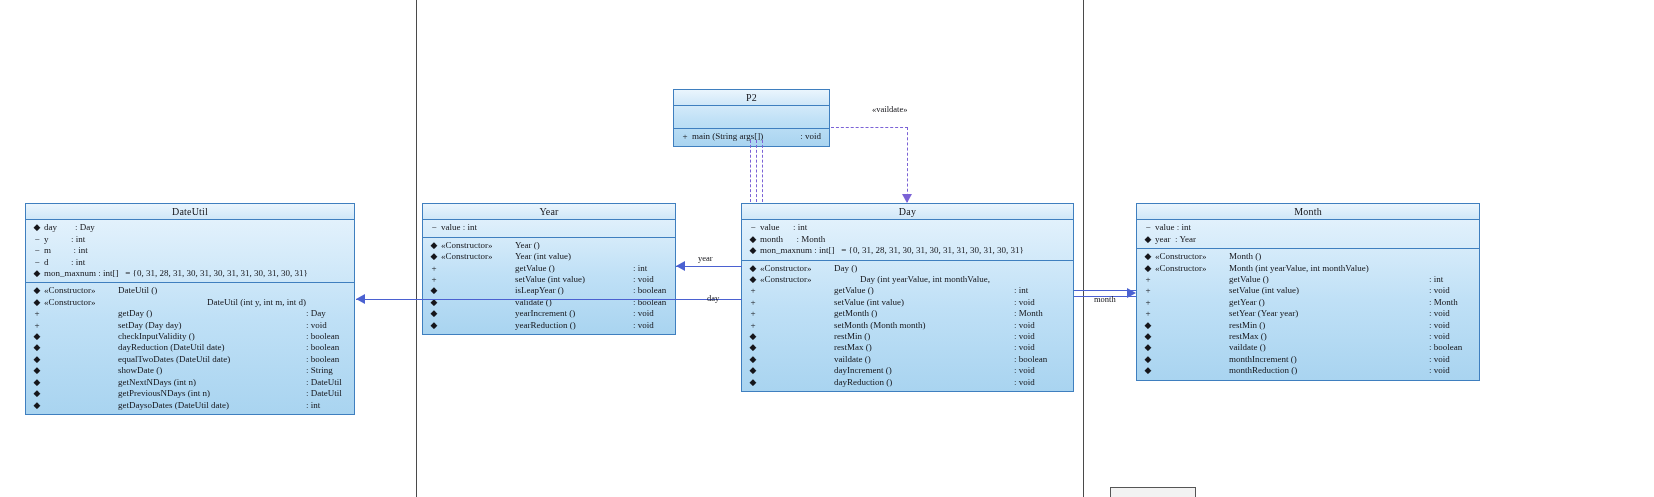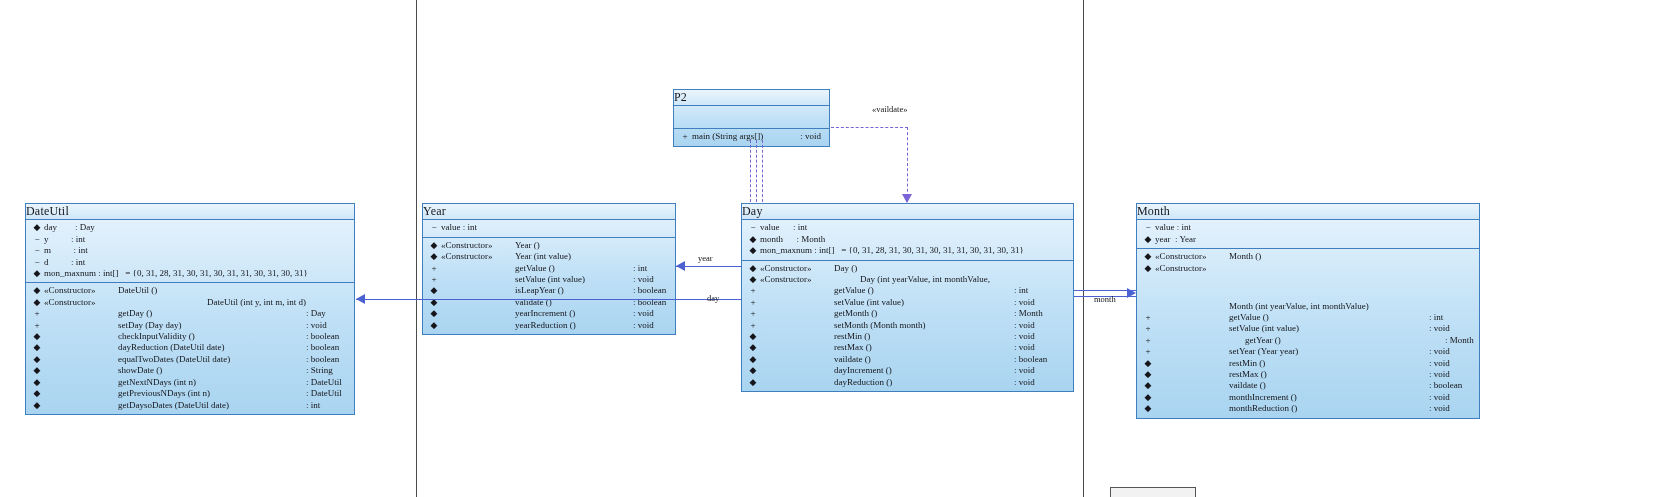--- a/index.html
+++ b/index.html
@@ -19,21 +19,22 @@
   .uml{
     position:absolute;
     border:1px solid #3f7fbf;
     background:linear-gradient(180deg,#e8f4fd 0%,#bfe0f6 55%,#a9d4f0 100%);
     box-sizing:border-box;
     font-size:9px;
     line-height:11.4px;
     color:#15151a;
   }
   .uml .title{
-    font-size:12px;
+    text-align:center;
+    font-size:10px;
     padding:2px 0 2px 0;
     border-bottom:1px solid #3f7fbf;
     background:linear-gradient(180deg,#eaf5fd 0%,#cfe7f8 100%);
     letter-spacing:.2px;
   }
   .uml .compartment{
     border-bottom:1px solid #3f7fbf;
     padding:2px 0 3px 0;
   }
   .uml .compartment.last{border-bottom:none;}
@@ -155,24 +156,24 @@
   </div>
 
   <div class="uml" style="left:1136px;top:203px;width:344px;">
     <div class="title">Month</div>
     <div class="compartment" id="mo-attrs">
         <div class="row"><span class="vis">−</span><span class="sig">value : int</span><span class="ret"></span></div>
         <div class="row"><span class="vis">◆</span><span class="sig">year  : Year</span><span class="ret"></span></div>
       </div>
     <div class="compartment last" id="mo-meths">
         <div class="row"><span class="vis">◆</span><span class="stereo">«Constructor»</span><span class="sig" style="width: 200px; flex: 0 0 200px;">Month ()</span><span class="ret"></span></div>
-        <div class="row"><span class="vis">◆</span><span class="stereo">«Constructor»</span><span class="sig" style="width: 200px; flex: 0 0 200px; margin-top: 38px;">Month (int yearValue, int monthValue)</span><span class="ret"></span></div>
+        <div class="row"><span class="vis">◆</span><span class="stereo">«Constructor»</span><span class="sig" style="width: 200px; flex: 0 0 200px;">Month (int yearValue, int monthValue)</span><span class="ret"></span></div>
         <div class="row"><span class="vis">+</span><span class="stereo"></span><span class="sig" style="width: 200px; flex: 0 0 200px;">getValue ()</span><span class="ret">: int</span></div>
         <div class="row"><span class="vis">+</span><span class="stereo"></span><span class="sig" style="width: 200px; flex: 0 0 200px;">setValue (int value)</span><span class="ret">: void</span></div>
-        <div class="row"><span class="vis">+</span><span class="stereo"></span><span class="sig" style="width: 200px; flex: 0 0 200px; margin-left: 16px;">getYear ()</span><span class="ret">: Month</span></div>
+        <div class="row"><span class="vis">+</span><span class="stereo"></span><span class="sig" style="width: 200px; flex: 0 0 200px;">getYear ()</span><span class="ret">: Month</span></div>
         <div class="row"><span class="vis">+</span><span class="stereo"></span><span class="sig" style="width: 200px; flex: 0 0 200px;">setYear (Year year)</span><span class="ret">: void</span></div>
         <div class="row"><span class="vis">◆</span><span class="stereo"></span><span class="sig" style="width: 200px; flex: 0 0 200px;">restMin ()</span><span class="ret">: void</span></div>
         <div class="row"><span class="vis">◆</span><span class="stereo"></span><span class="sig" style="width: 200px; flex: 0 0 200px;">restMax ()</span><span class="ret">: void</span></div>
         <div class="row"><span class="vis">◆</span><span class="stereo"></span><span class="sig" style="width: 200px; flex: 0 0 200px;">vaildate ()</span><span class="ret">: boolean</span></div>
         <div class="row"><span class="vis">◆</span><span class="stereo"></span><span class="sig" style="width: 200px; flex: 0 0 200px;">monthIncrement ()</span><span class="ret">: void</span></div>
         <div class="row"><span class="vis">◆</span><span class="stereo"></span><span class="sig" style="width: 200px; flex: 0 0 200px;">monthReduction ()</span><span class="ret">: void</span></div>
       </div>
   </div>
 
   <div class="dashed-h" style="left:831px;top:127px;width:77px;"></div>

